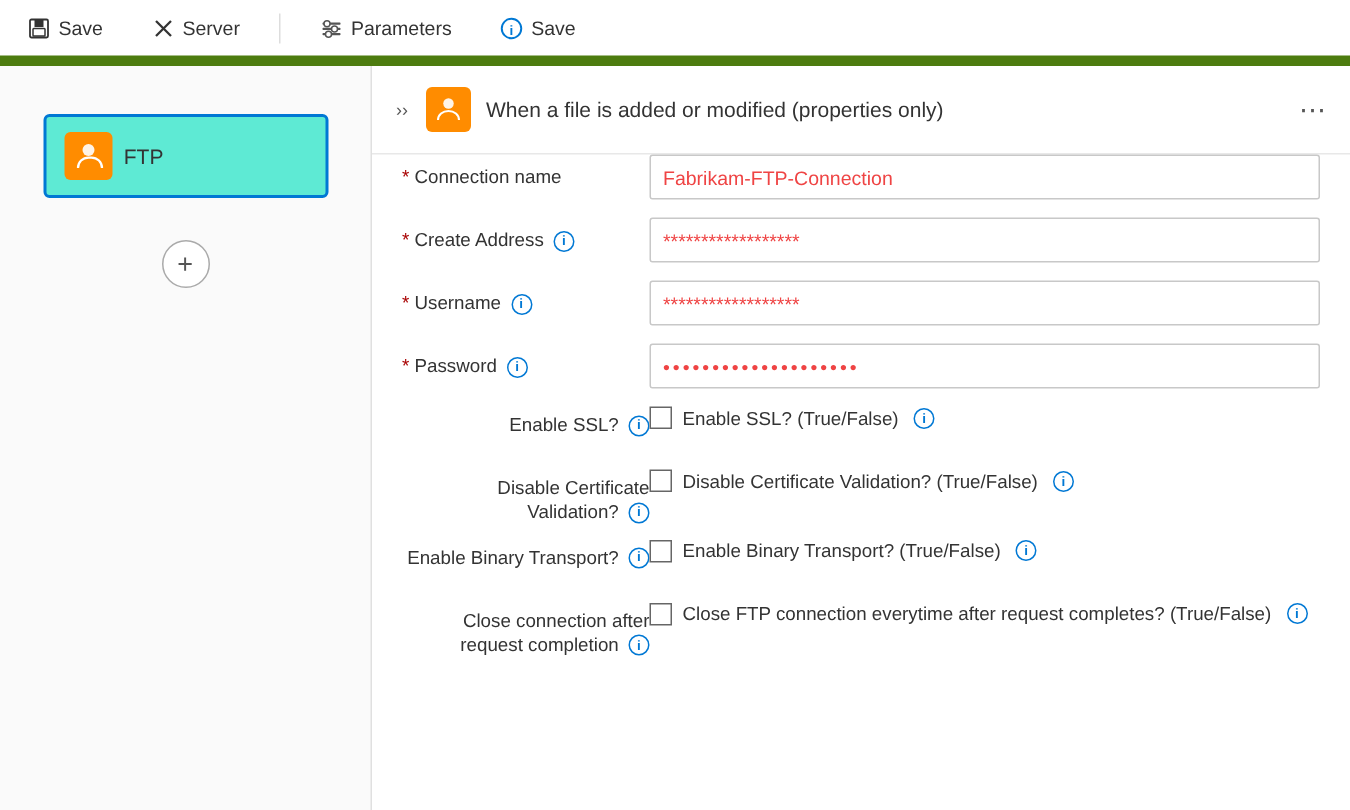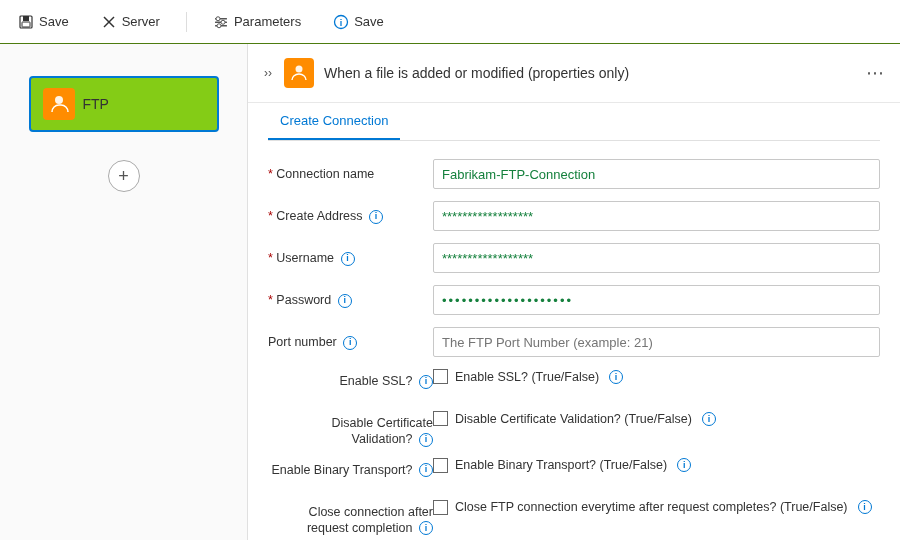--- a/index.html
+++ b/index.html
@@ -4,21 +4,21 @@
   <style>
     * { box-sizing: border-box; margin: 0; padding: 0; font-family: 'Segoe UI', Arial, sans-serif; }
     body { background: #f5f5f5; width: 900px; height: 540px; overflow: hidden; }
 
     
     .toolbar {
       display: flex;
       align-items: center;
       height: 44px;
       background: #fff;
-      border-bottom: 1px solid #4d7c0f;
+      border-bottom: 7px solid #4d7c0f;
       padding: 0 12px;
       gap: 20px;
     }
     .toolbar-btn {
       display: flex;
       align-items: center;
       gap: 5px;
       font-size: 13px;
       color: #333;
       cursor: pointer;
@@ -41,21 +41,21 @@
       border-right: 1px solid #e0e0e0;
       padding: 12px;
       display: flex;
       flex-direction: column;
       align-items: center;
     }
     .ftp-card {
       width: 190px;
       border: 2px solid #0078d4;
       border-radius: 4px;
-      background: #84cc16;
+      background: #5eead4;
       display: flex;
       align-items: center;
       gap: 8px;
       padding: 10px 12px;
       margin-top: 20px;
       cursor: pointer;
     }
     .ftp-icon-box {
       width: 32px;
       height: 32px;
@@ -168,21 +168,21 @@
       vertical-align: middle;
     }
     .form-control-wrap { flex: 1; }
     .form-input {
       width: 100%;
       height: 30px;
       border: 1px solid #c8c8c8;
       border-radius: 2px;
       padding: 0 8px;
       font-size: 13px;
-      color: #15803d;
+      color: #ef4444;
       outline: none;
     }
     .form-input.placeholder-text { color: #888; }
 
     
     .checkbox-row {
       display: flex;
       align-items: flex-start;
       margin-bottom: 10px;
       min-height: 32px;
@@ -284,25 +284,20 @@
         <svg width="20" height="20" viewBox="0 0 20 20">
           <circle cx="10" cy="6" r="3.5" fill="#fff" opacity="0.9"></circle>
           <path d="M3 17c0-3.5 3.134-6 7-6s7 2.5 7 6" stroke="#fff" stroke-width="1.4" fill="none"></path>
         </svg>
       </div>
       <span class="trigger-title">When a file is added or modified (properties only)</span>
       <span class="more-icon">⋯</span>
     </div>
 
     <div class="connection-panel">
-      <div class="tab-bar">
-        <div class="tab-item active">
-          <span>Create Connection</span>
-        </div>
-      </div>
 
       <div class="form-row">
         <div class="form-label">
           <span class="required">* </span><span>Connection name</span>
         </div>
         <div class="form-control-wrap">
           <input class="form-input" type="text" value="Fabrikam-FTP-Connection" style="">
         </div>
       </div>
 
@@ -329,29 +324,20 @@
       <div class="form-row">
         <div class="form-label">
           <span class="required">* </span><span>Password</span>
           <span class="info-icon">i</span>
         </div>
         <div class="form-control-wrap">
           <input class="form-input pw-input" type="password" value="12345678901234567890" style="">
         </div>
       </div>
 
-      <div class="form-row">
-        <div class="form-label">
-          <span>Port number</span>
-          <span class="info-icon">i</span>
-        </div>
-        <div class="form-control-wrap">
-          <input class="form-input placeholder-text" type="text" placeholder="The FTP Port Number (example: 21)" style="">
-        </div>
-      </div>
 
       <div class="checkbox-row">
         <div class="checkbox-label">
           <span>Enable SSL?</span>
           <span class="info-icon">i</span>
         </div>
         <div class="checkbox-control-wrap">
           <div class="cb-box"></div>
           <span class="cb-label">Enable SSL? (True/False)</span>
           <span class="info-icon">i</span>

